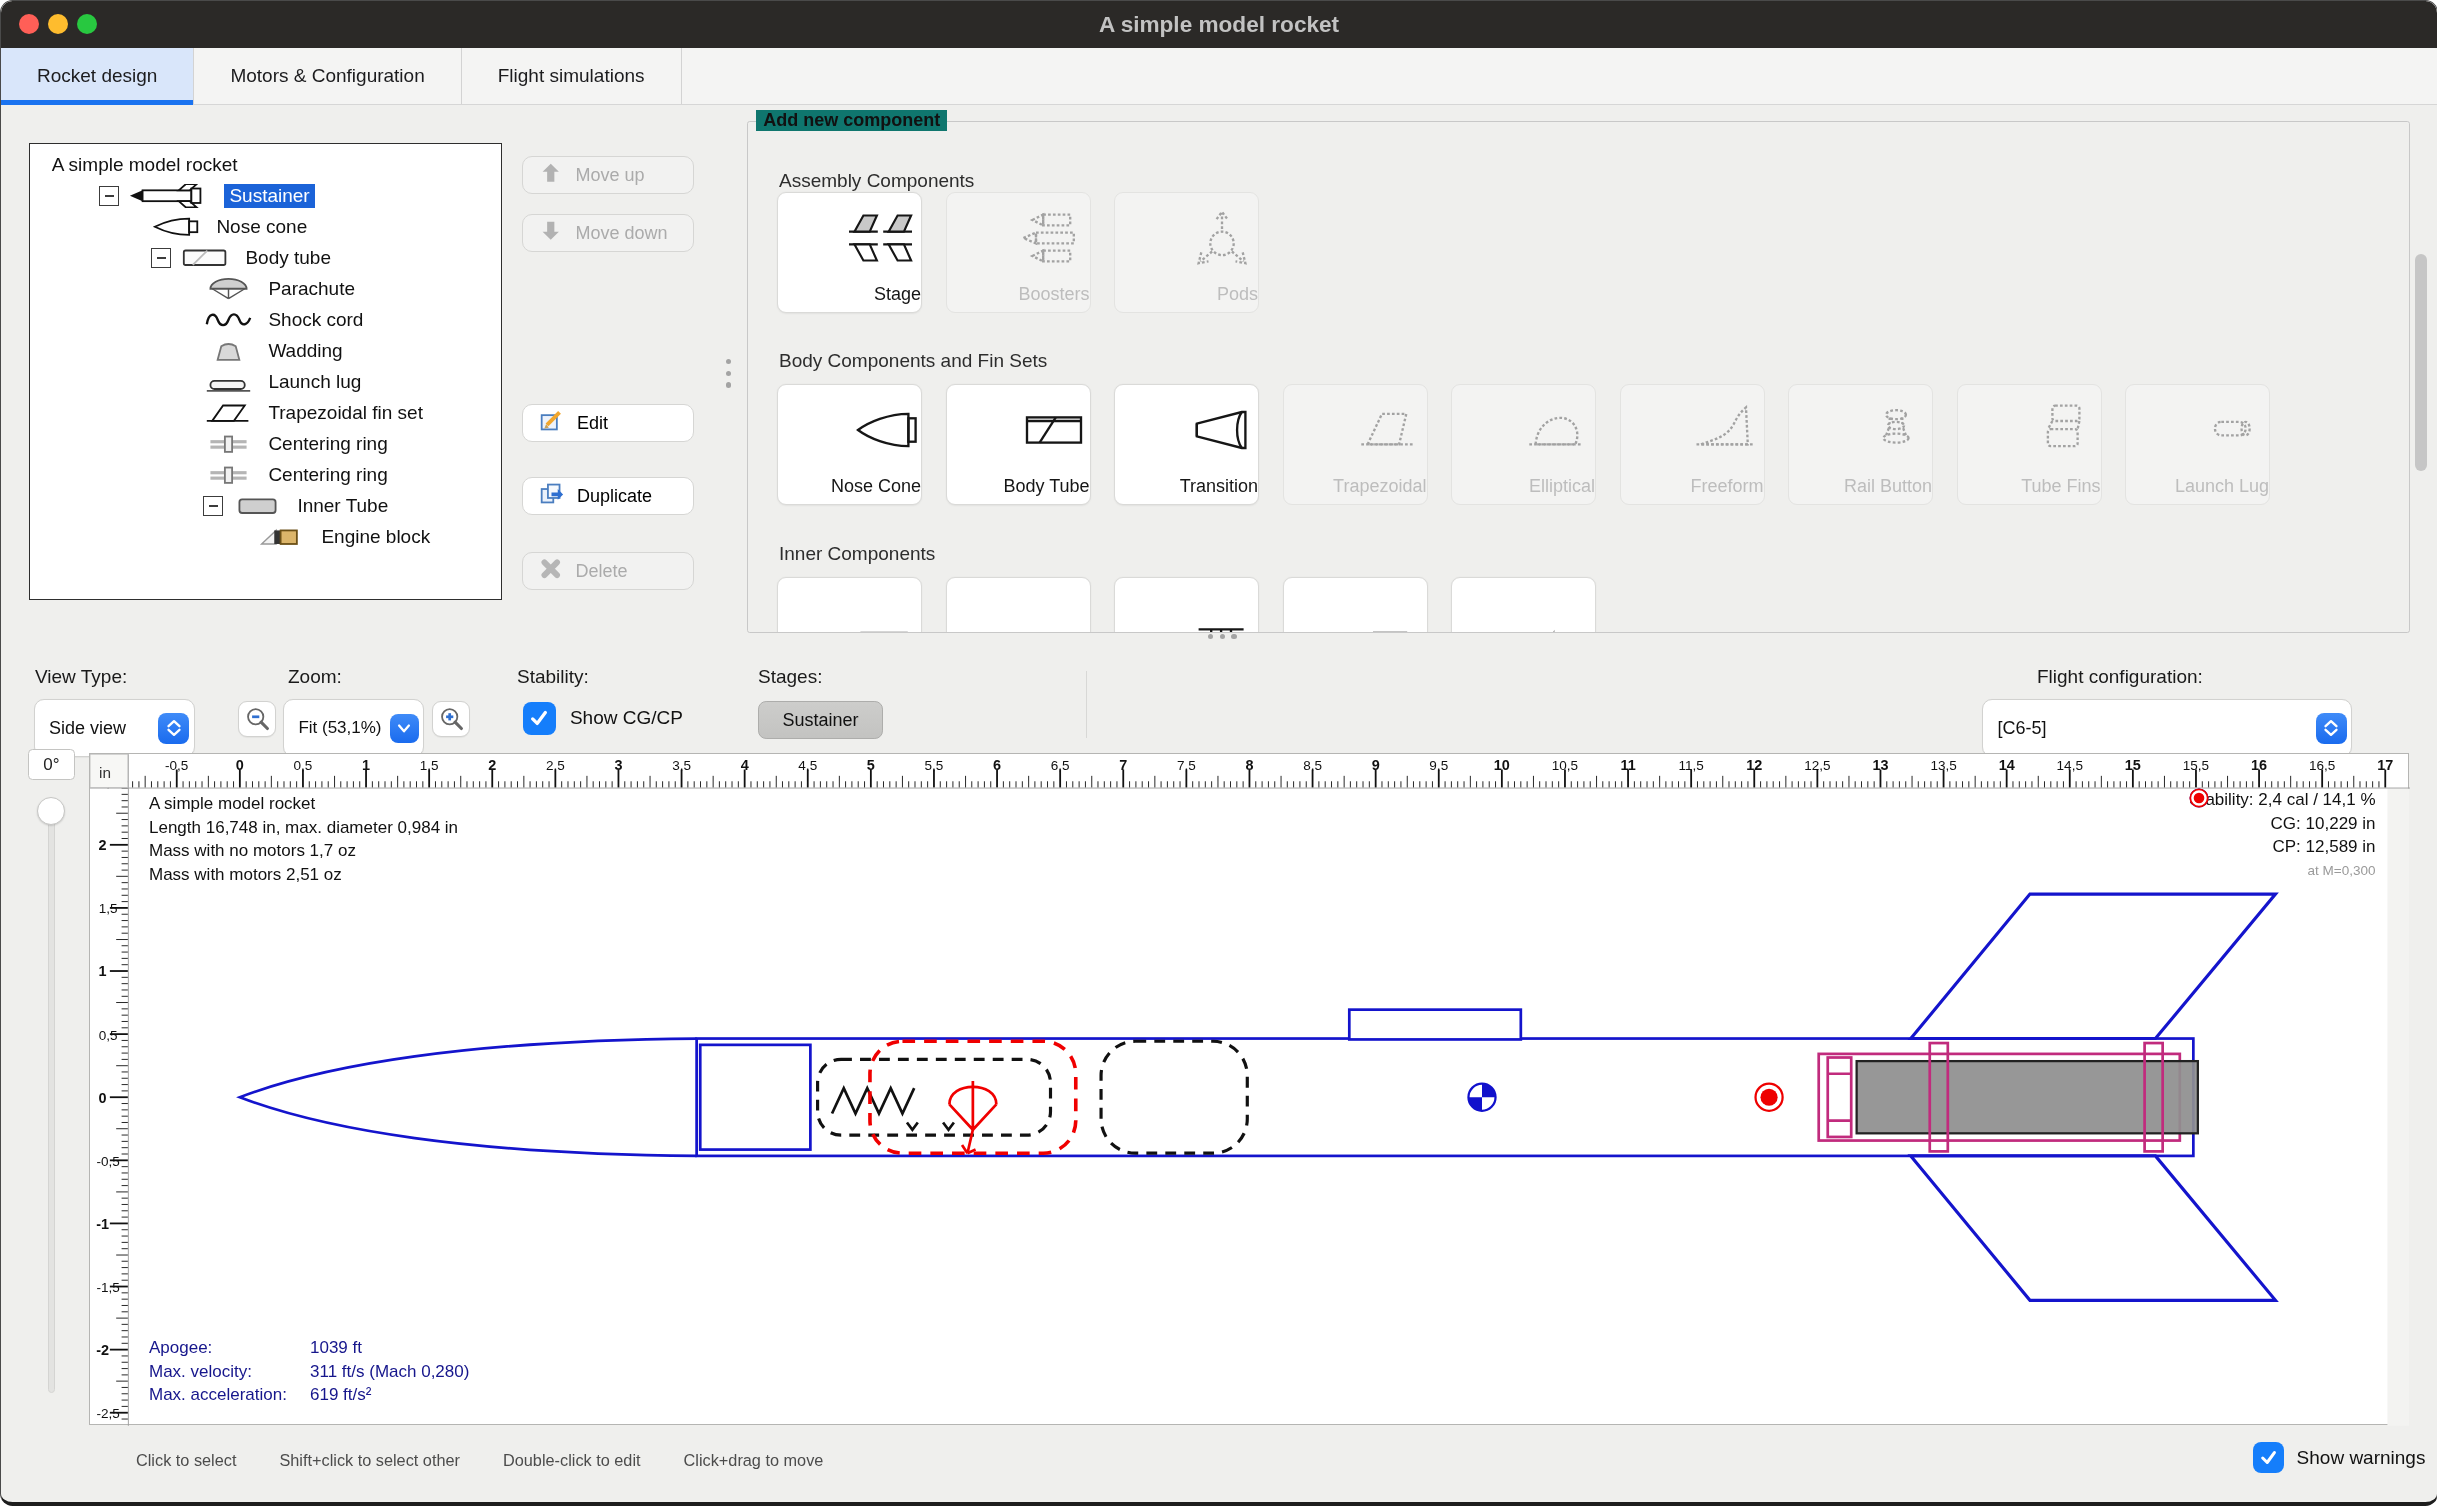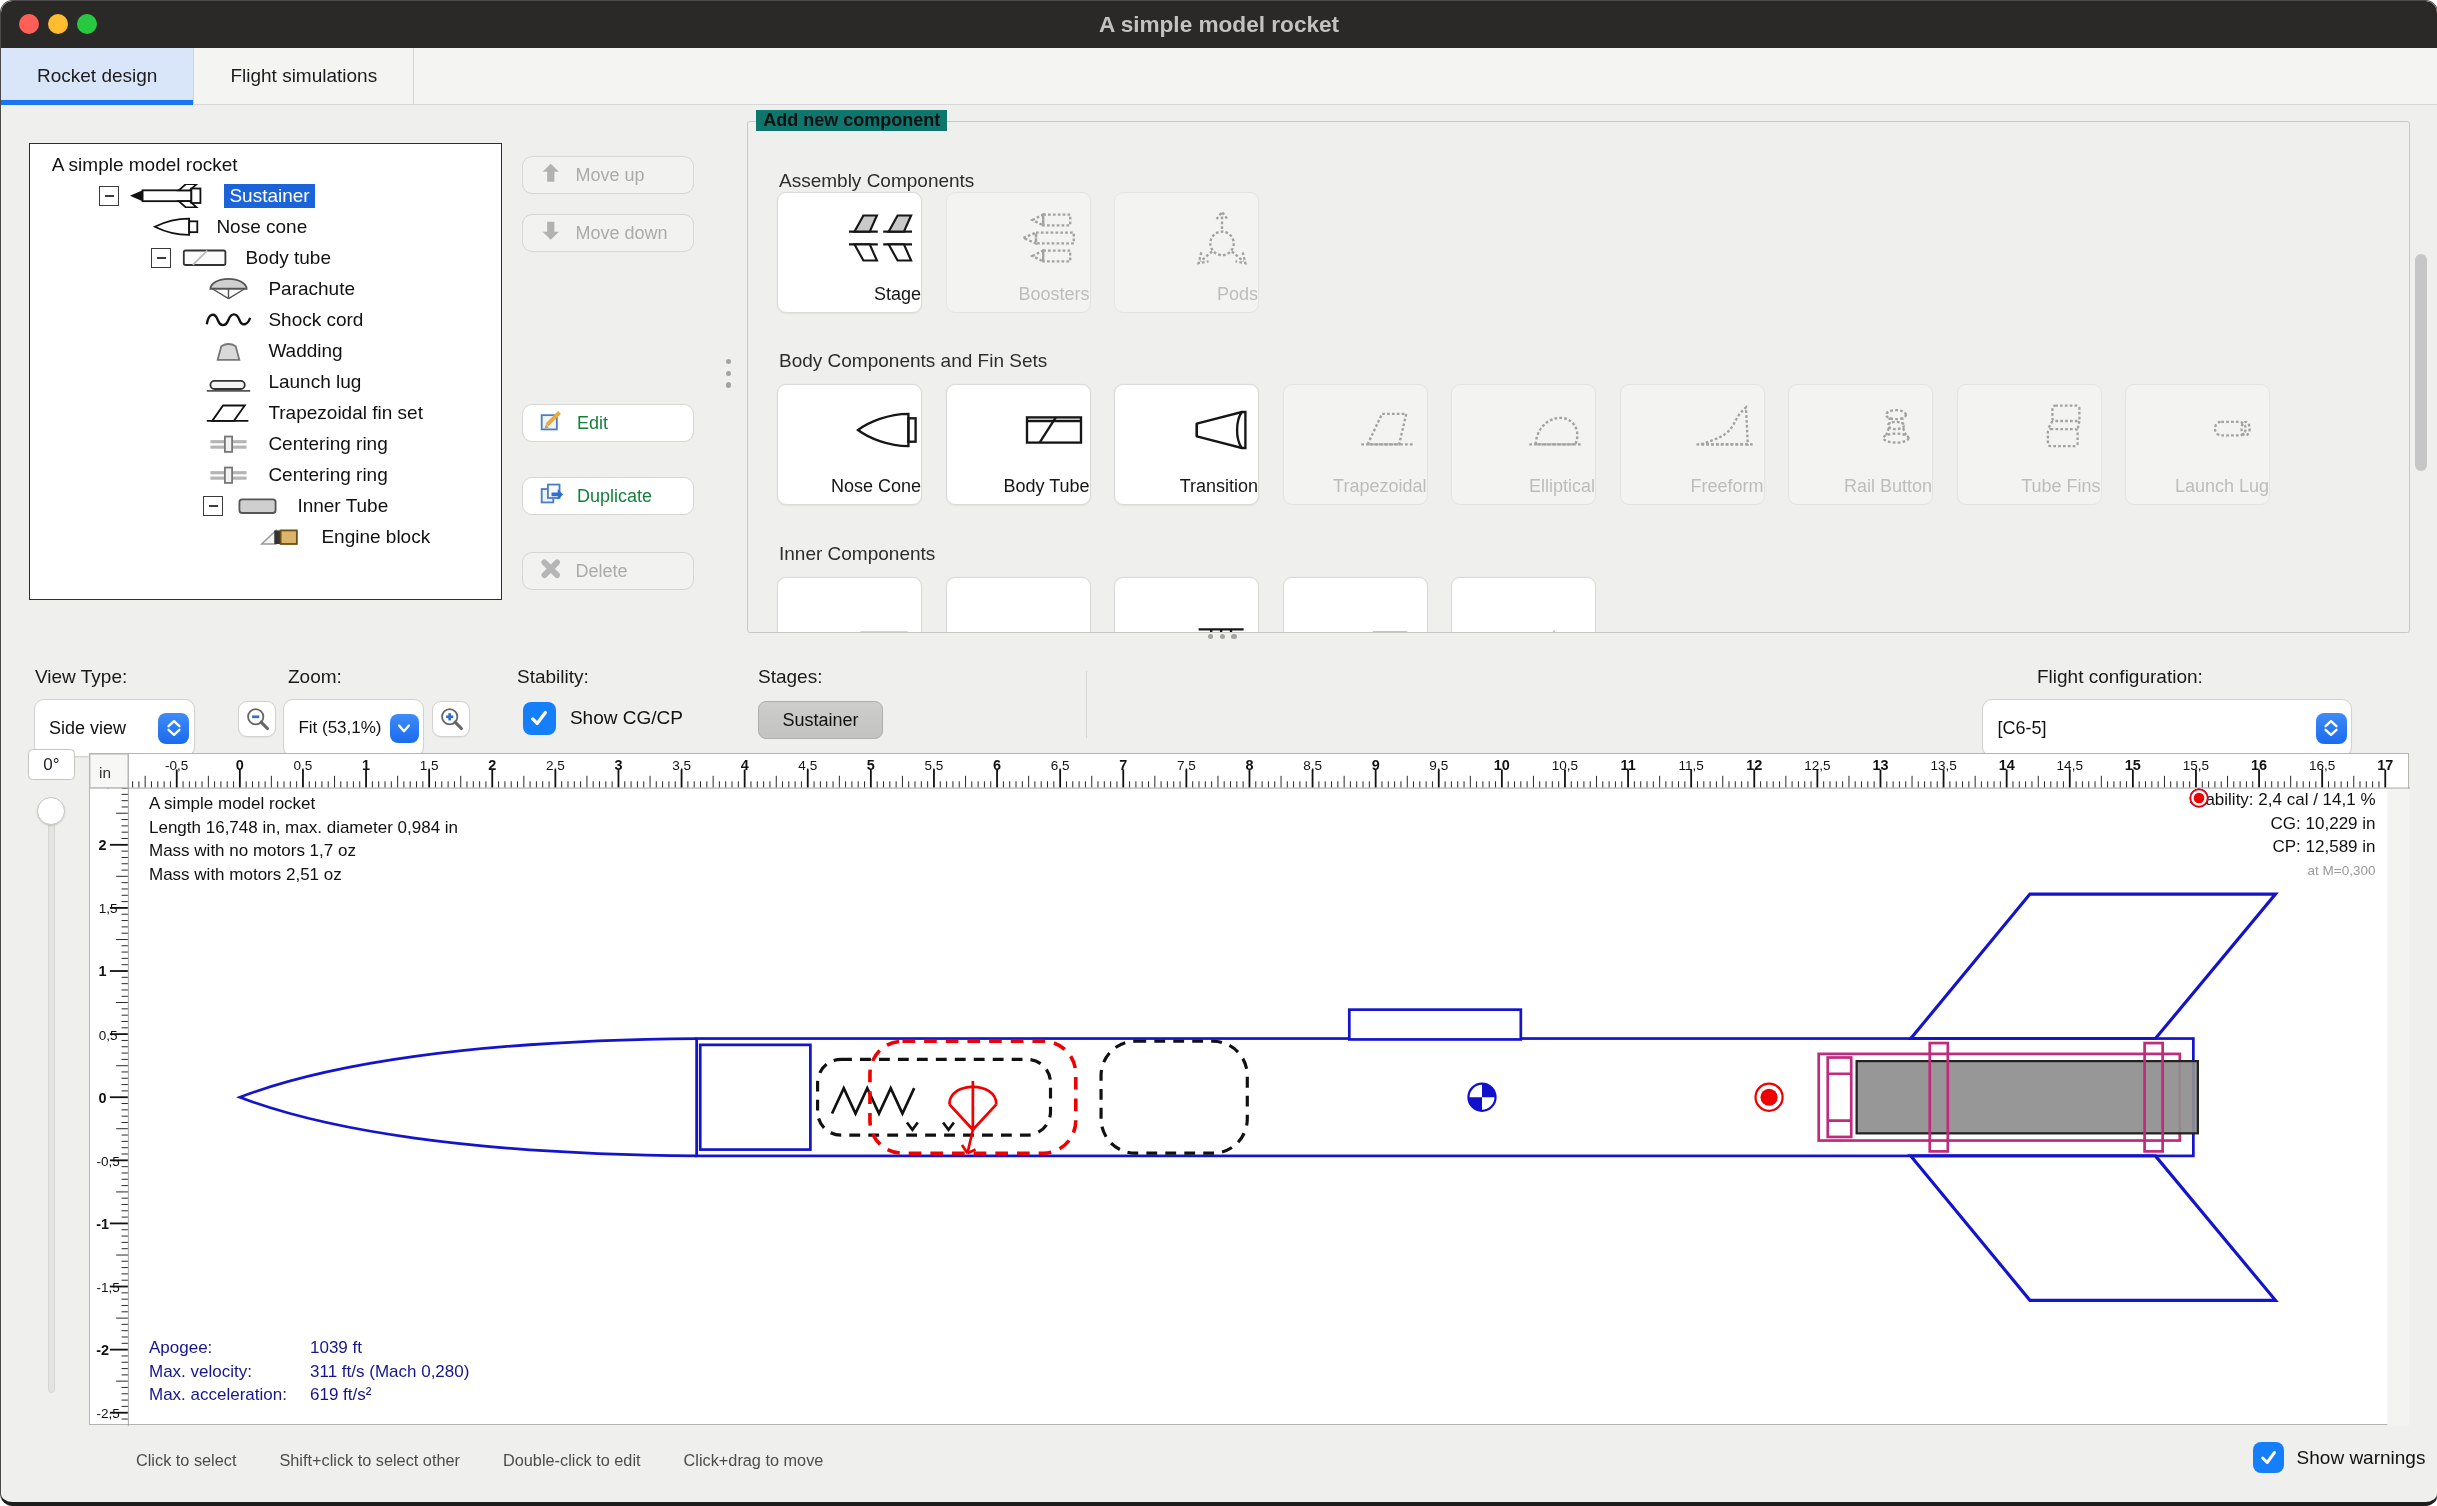--- a/index.html
+++ b/index.html
@@ -23,21 +23,21 @@
   
   #tree-panel { position:absolute; left:28px; top:142px; width:473px; height:457px; background:#ffffff; border:1.8px solid #2e2e2e; overflow:hidden; padding-top:5.4px; }
   .trow { display:flex; align-items:center; height:31px; font-size:19px; color:#111; white-space:nowrap; }
   .trow .lbl { padding:0.9px 5.4px; }
   .trow.selected .lbl { background:#1b63d8; color:#fff; }
   .expander { width:20px; height:20px; border:1.8px solid #3c3c3c; background:#fff; display:flex; align-items:center; justify-content:center; margin-right:9px; flex:none; }
   .expander::before { content:""; width:9px; height:1.8px; background:#3c3c3c; }
   .ticon { display:flex; align-items:center; margin-right:9px; flex:none; }
   
   .act-btn { position:absolute; left:521px; width:172px; height:38px; border-radius:10px; border:1.4px solid #d6d6d4; background:#fff;
-             display:flex; align-items:center; justify-content:flex-start; gap:12.6px; padding-left:16.3px; font-size:18px; color:#15803d; }
+             display:flex; align-items:center; justify-content:flex-start; gap:12.6px; padding-left:16.3px; font-size:18px; color:#000000; }
   .act-btn.disabled { background:#f2f2f1; color:#ababab; }
   
   .vdots { position:absolute; left:725px; top:358px; display:flex; flex-direction:column; gap:6.3px; }
   .vdots i, .hdots i { width:5.4px; height:5.4px; border-radius:50%; background:#a3a3a3; display:block; }
   .hdots { position:absolute; left:1207px; top:633px; display:flex; gap:6.3px; }
   
   #groupbox { position:absolute; left:746px; top:120px; width:1663px; height:512px; border:0.9px solid #c8c8c8; border-radius:2.7px; overflow:hidden; }
   #groupbox-title { position:absolute; left:755px; top:109px; background:#0f766e; padding:0 7.2px; font-size:18px; font-weight:bold; color:#111; z-index:3; }
   .sec-label { position:absolute; left:31px; font-size:19px; color:#2d2d2d; }
   .tiles { position:absolute; left:29px; display:flex; gap:23.5px; }
@@ -84,20 +84,21 @@
 
   <div id="titlebar">
     <span class="tl" id="tl-close"></span>
     <span class="tl" id="tl-min"></span>
     <span class="tl" id="tl-zoom"></span>
     <div id="window-title">A simple model rocket</div>
   </div>
 
   <div id="tabbar">
       <div class="tab active">Rocket design</div>
+      <div class="tab">Motors &amp; Configuration</div>
       <div class="tab">Flight simulations</div>
     </div>
 
   <div id="tree-panel">
       <div class="trow" style="padding-left: 16.3px;">
         <span class="lbl">A simple model rocket</span>
       </div>
       <div class="trow selected" style="padding-left: 69px;">
         <span class="expander"></span>
         <span class="ticon">

